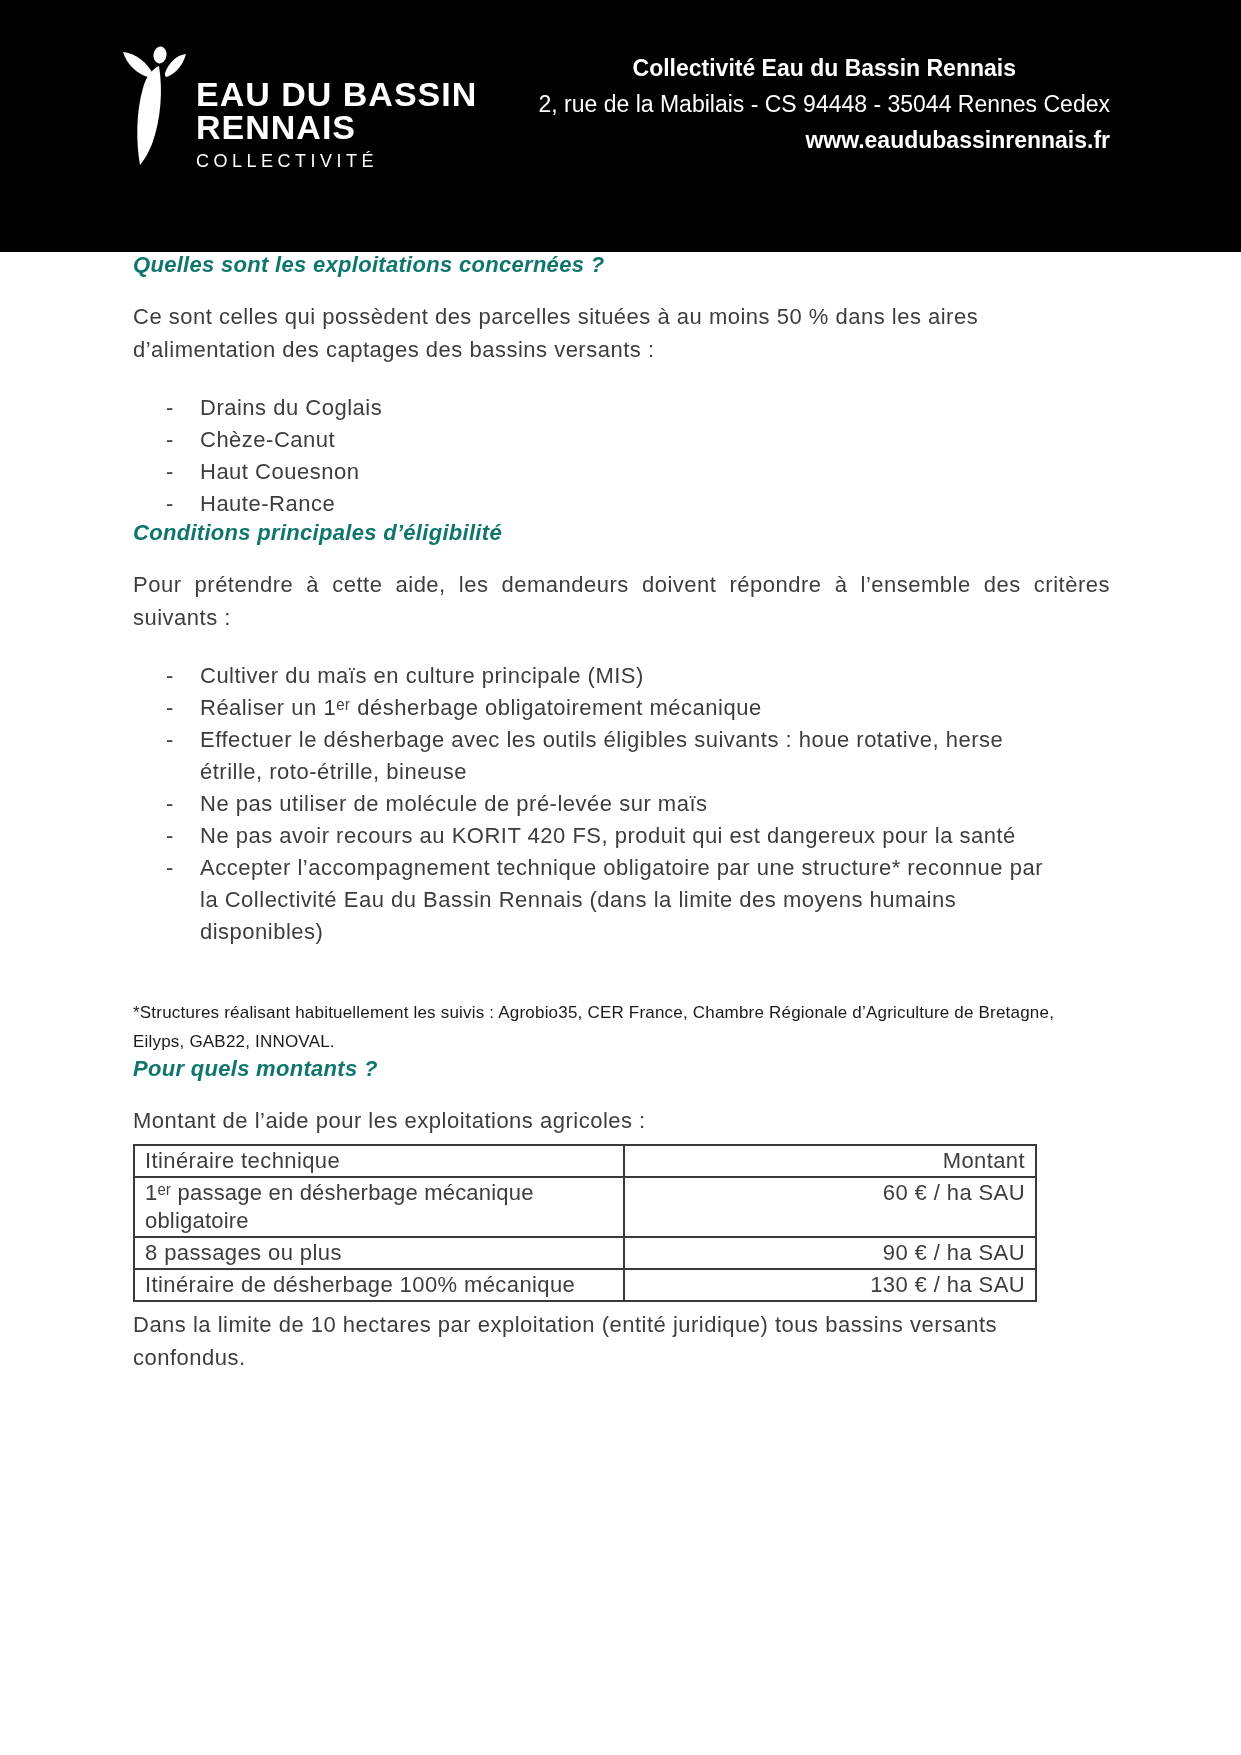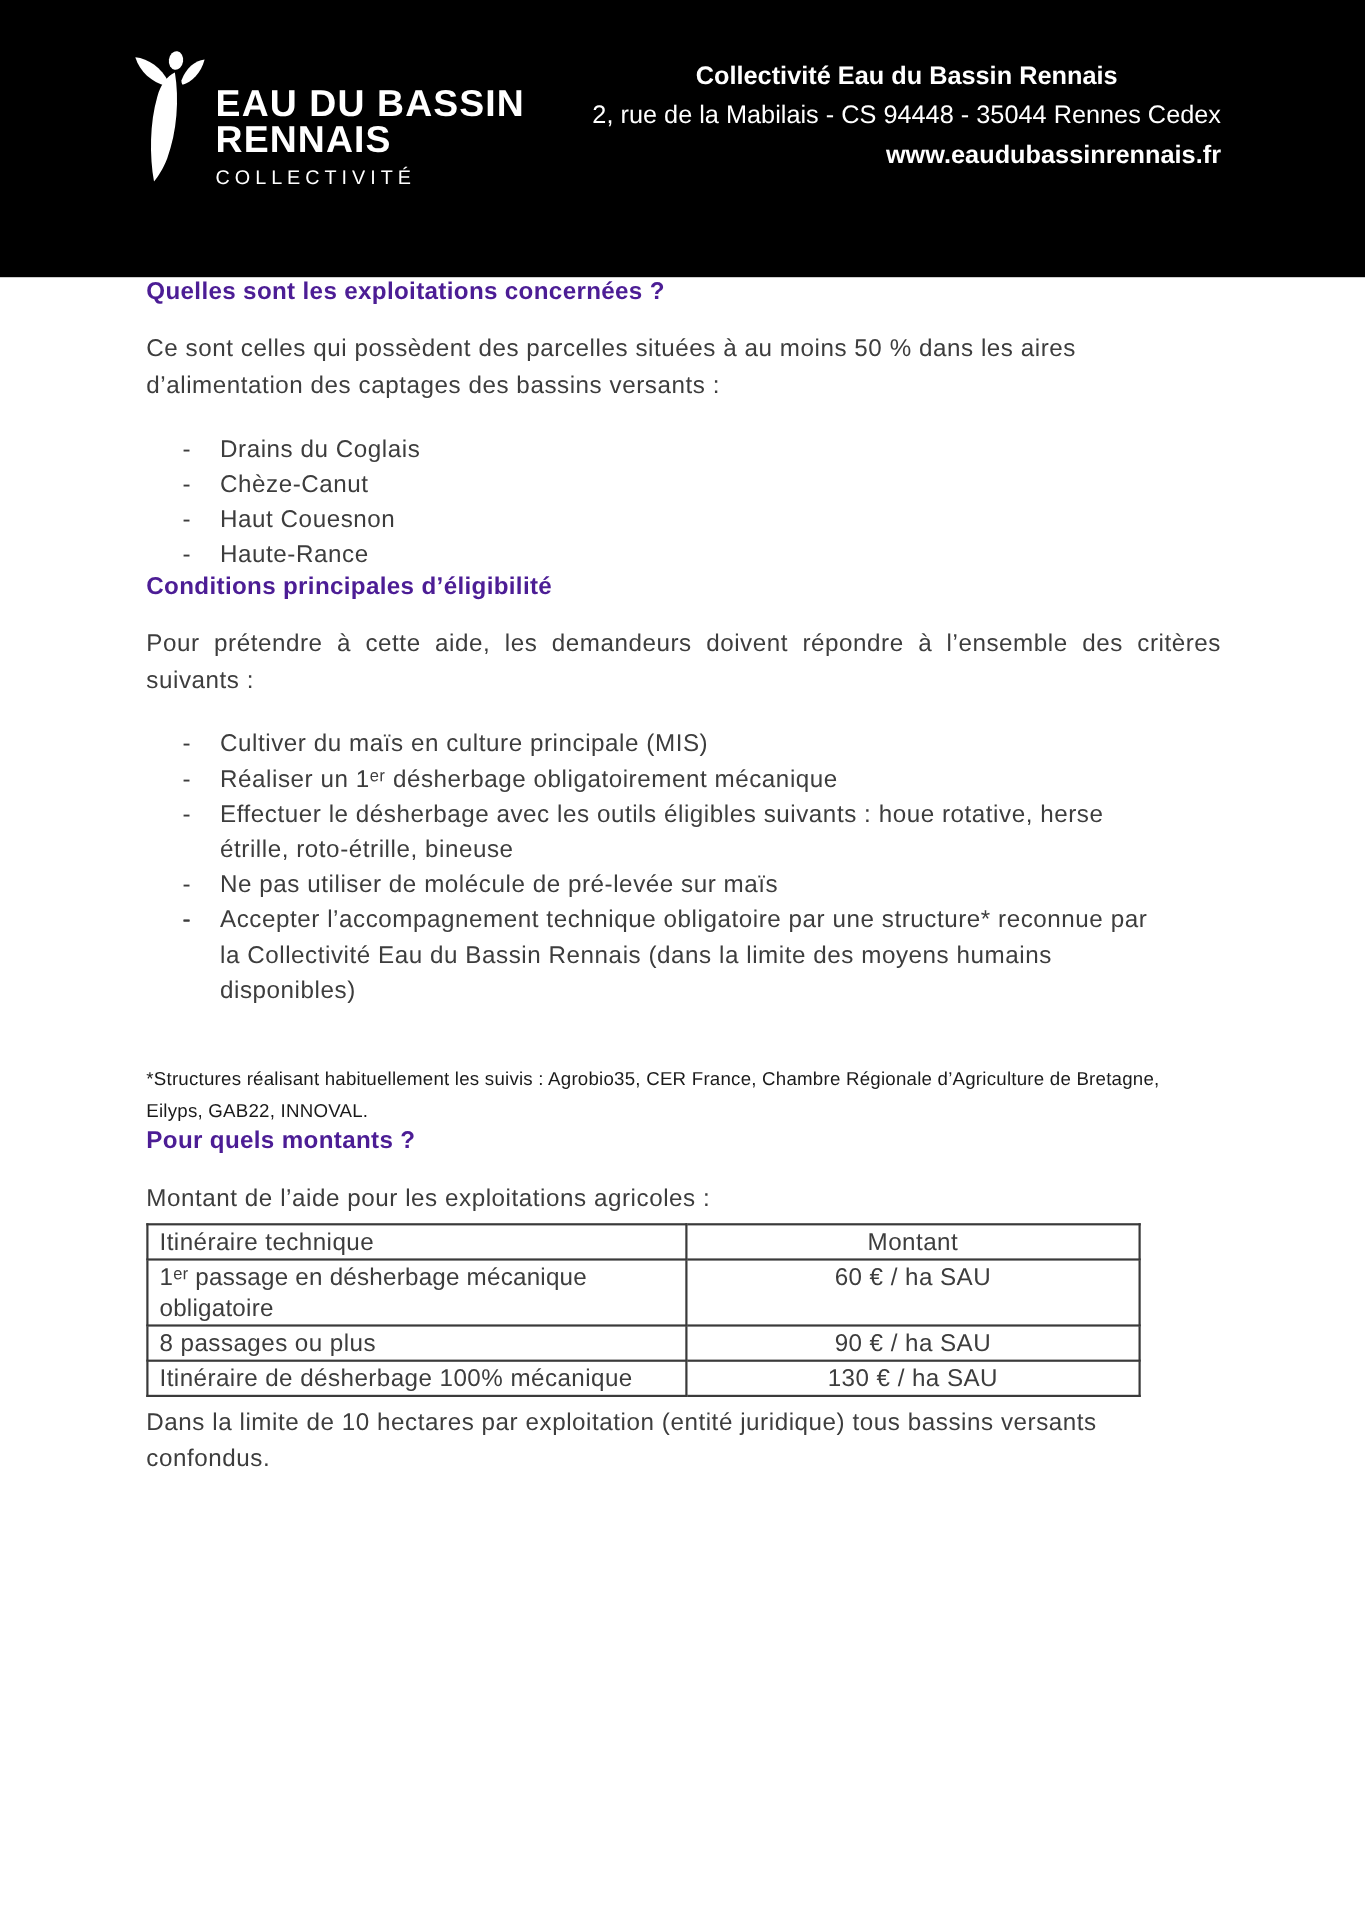--- a/index.html
+++ b/index.html
@@ -35,22 +35,22 @@
     font-size:23px;line-height:36px;
   }
   .band-info .b{font-weight:bold;text-align:center;}
   .band-info a{color:#ffffff;text-decoration:none;font-weight:bold;text-align:right;}
   
   .content{
     position:absolute;top:252px;left:133px;width:977px;
     font-size:22px;letter-spacing:0.5px;line-height:33px;
   }
   h2.sec{
-    color:#4c1d95;font-size:22px;font-weight:bold;letter-spacing:0.3px;
-    margin:0;line-height:26px;
+    color:#0f766e;font-size:22px;font-weight:bold;letter-spacing:0.3px;
+    margin:0;line-height:26px;font-style:italic;
   }
   .h1{margin-top:42px;}
   .h2{margin-top:50px;}
   .h3{margin-top:74px;}
   p.para{margin:22px 0 0 0;}
   p.just{text-align:justify;}
   ul.dash-list{
     list-style:none;margin:26px 0 0 0;padding:0;width:910px;margin-left:0;
   }
   ul.dash-list li{
@@ -70,21 +70,21 @@
     font-size:22px;letter-spacing:0.4px;
   }
   table.montants th, table.montants td{
     border:2px solid #3a3a3a;
     padding:1px 10px;line-height:28px;font-weight:normal;
     vertical-align:top;
   }
   table.montants col.c1{width:520px;}
   table.montants col.c2{width:439px;}
   table.montants th.h-left, table.montants td.t-left{text-align:left;}
-  table.montants th.h-center, table.montants td.t-center{text-align:center;}
+  table.montants th.h-center, table.montants td.t-center{text-align:right;}
   td.bold-cell{font-weight:bold;letter-spacing:0.2px;}
   p.note{margin:6px 0 0 0;max-width:940px;}
 </style>
 </head>
 <body>
 
 <div class="page">
 
   <div class="band">
 
@@ -124,21 +124,21 @@
       <li><span class="marker">-</span><span>Haute-Rance</span></li>
     </ul>
 
     <h2 class="sec h2">Conditions principales d’éligibilité</h2>
     <p class="para just">Pour prétendre à cette aide, les demandeurs doivent répondre à l’ensemble des critères suivants :</p>
     <ul class="dash-list">
       <li><span class="marker">-</span><span>Cultiver du maïs en culture principale (MIS)</span></li>
       <li><span class="marker">-</span><span>Réaliser un 1ᵉʳ désherbage obligatoirement mécanique</span></li>
       <li><span class="marker">-</span><span>Effectuer le désherbage avec les outils éligibles suivants : houe rotative, herse étrille, roto-étrille, bineuse</span></li>
       <li><span class="marker">-</span><span>Ne pas utiliser de molécule de pré-levée sur maïs</span></li>
-      <li><span class="marker">-</span></li>
+      <li><span class="marker">-</span><span>Ne pas avoir recours au KORIT 420 FS, produit qui est dangereux pour la santé</span></li>
       <li><span class="marker">-</span><span>Accepter l’accompagnement technique obligatoire par une structure* reconnue par la Collectivité Eau du Bassin Rennais (dans la limite des moyens humains disponibles)</span></li>
     </ul>
 
     <p class="footnote">*Structures réalisant habituellement les suivis : Agrobio35, CER France, Chambre Régionale d’Agriculture de Bretagne, Eilyps, GAB22, INNOVAL.</p>
 
     <h2 class="sec h3">Pour quels montants ?</h2>
     <p class="para intro-table">Montant de l’aide pour les exploitations agricoles :</p>
 
     <table class="montants">
       <colgroup>

